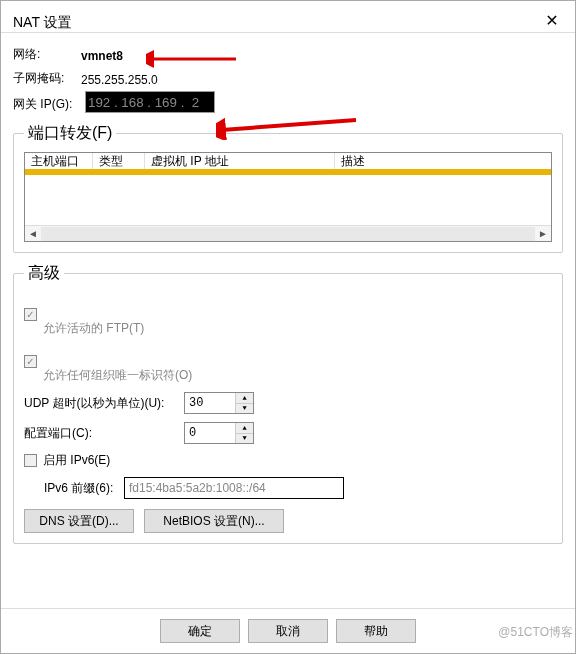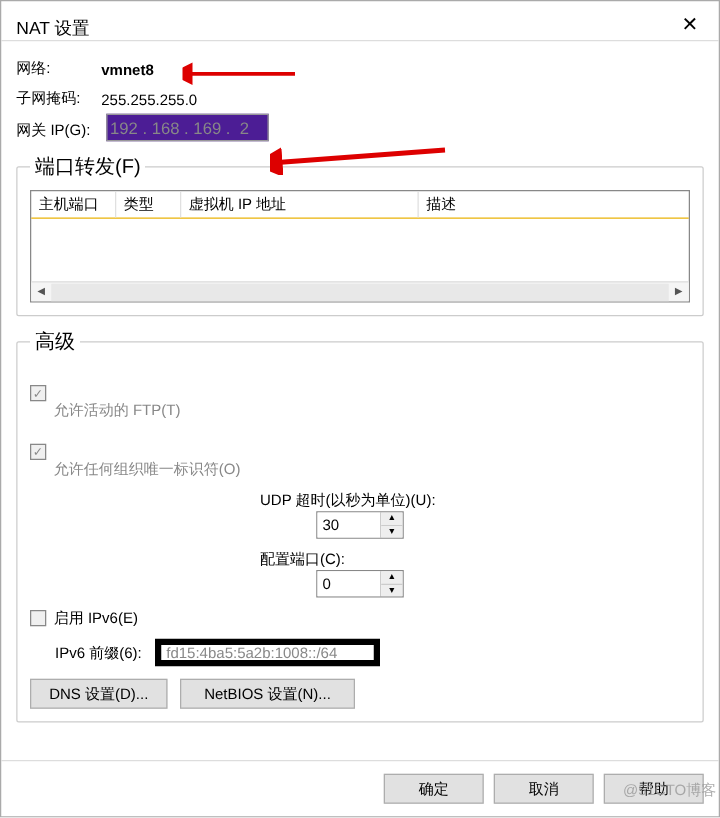--- a/index.html
+++ b/index.html
@@ -47,21 +47,21 @@
   align-items: flex-end;
   margin-bottom: 4px;
   height: 20px;
 }
 .row .lbl { width: 68px; }
 .row .val { color: #000; }
 .highlight-red { color: #d00; font-weight: bold; }
 .gateway-row { margin-top: 6px; margin-bottom: 10px; }
 .gateway-input {
   border: 1px solid #999;
-  background: #4c1d95;
+  background: #000000;
   padding: 2px 2px;
   width: 130px;
   height: 22px;
   color: #888;
   font-family: inherit;
 }
 fieldset {
   border: 1px solid #ccc;
   border-radius: 2px;
   padding: 8px 10px 10px 10px;
@@ -72,21 +72,21 @@
   font-size: 16px;
 }
 .table-wrap {
   border: 1px solid #888;
   background: #fff;
   height: 90px;
   position: relative;
 }
 .table-header {
   display: flex;
-  border-bottom: 1px solid #eab308;
+  border-bottom: 6px solid #eab308;
   height: 22px;
   align-items: flex-end;
   font-size: 12px;
 }
 .table-header > div {
   padding: 0 6px;
   border-right: 1px solid #e0e0e0;
   height: 100%;
   display: flex;
   align-items: center;
@@ -146,28 +146,28 @@
   font-size: 10px;
   color: #888;
 }
 .chk.unchecked { color: transparent; }
 .chk-label.disabled { color: #888; margin-top: 28px; }
 .spin-row {
   display: flex;
   align-items: center;
   margin-top: 8px;
   margin-bottom: 8px;
-  flex-direction: column;
 }
 .spin-row .slabel { width: 160px; }
 .spinner {
   display: flex;
   border: 1px solid #888;
   height: 22px;
   width: 70px;
+  font-family: Liberation Mono, monospace;
 }
 .spinner input {
   border: none;
   width: 50px;
   padding: 0 4px;
   font-family: inherit;
   font-size: 12px;
 }
 .spinner .spins {
   width: 18px;
@@ -185,34 +185,34 @@
   cursor: pointer;
 }
 .spinner .sp:first-child { border-bottom: 1px solid #ccc; }
 .ipv6-row {
   display: flex;
   align-items: center;
   margin: 8px 0 10px 20px;
 }
 .ipv6-row .plabel { width: 80px; }
 .ipv6-input {
-  border: 5px solid #000000;
+  border: 1px solid #000000;
   height: 22px;
-  width: 180px;
+  width: 220px;
   padding: 0 4px;
   font-family: inherit;
   font-size: 12px;
   color: #888;
 }
 .dns-row { display: flex; gap: 10px; }
 .footer {
   border-top: 1px solid #ddd;
   padding: 10px 12px;
   display: flex;
-  justify-content: flex-end;
+  justify-content: center;
   gap: 8px;
 }
 
 .arrow {
   position: absolute;
   pointer-events: none;
 }
 .arrow svg { display: block; }
 .watermark {
   position: absolute;

